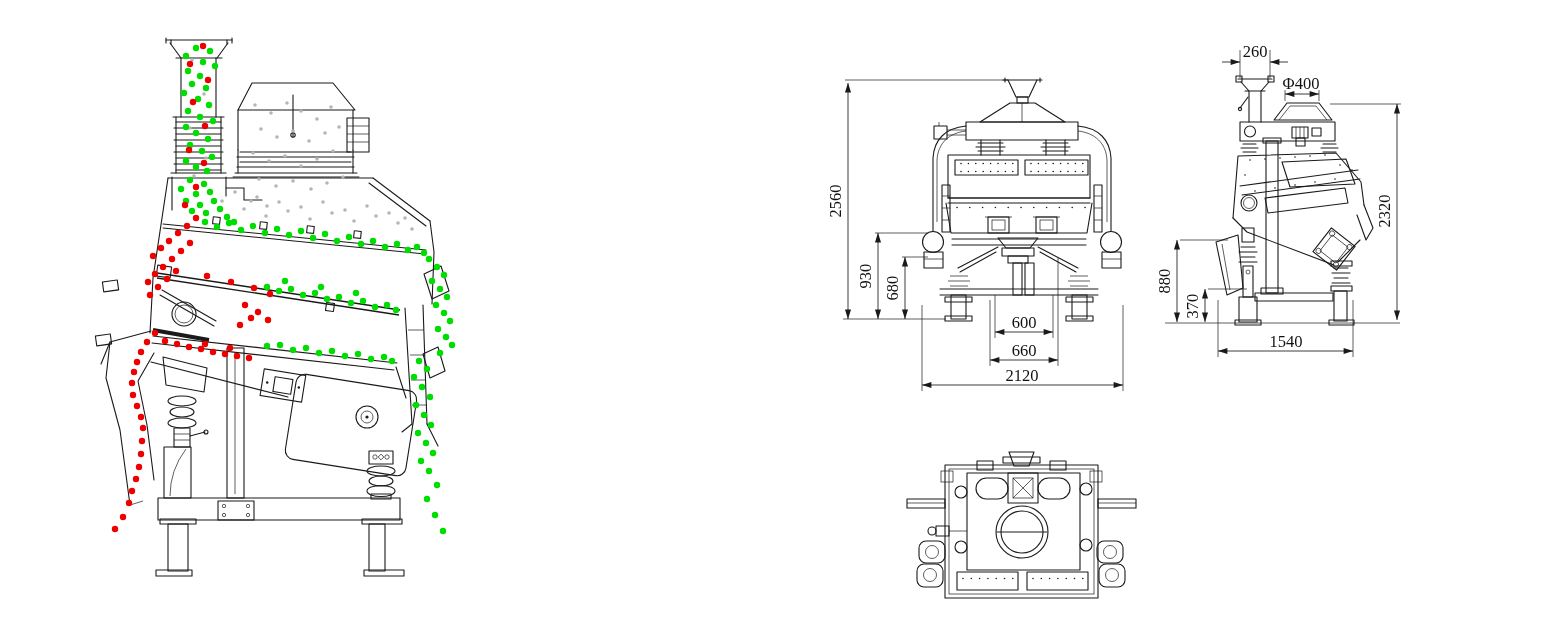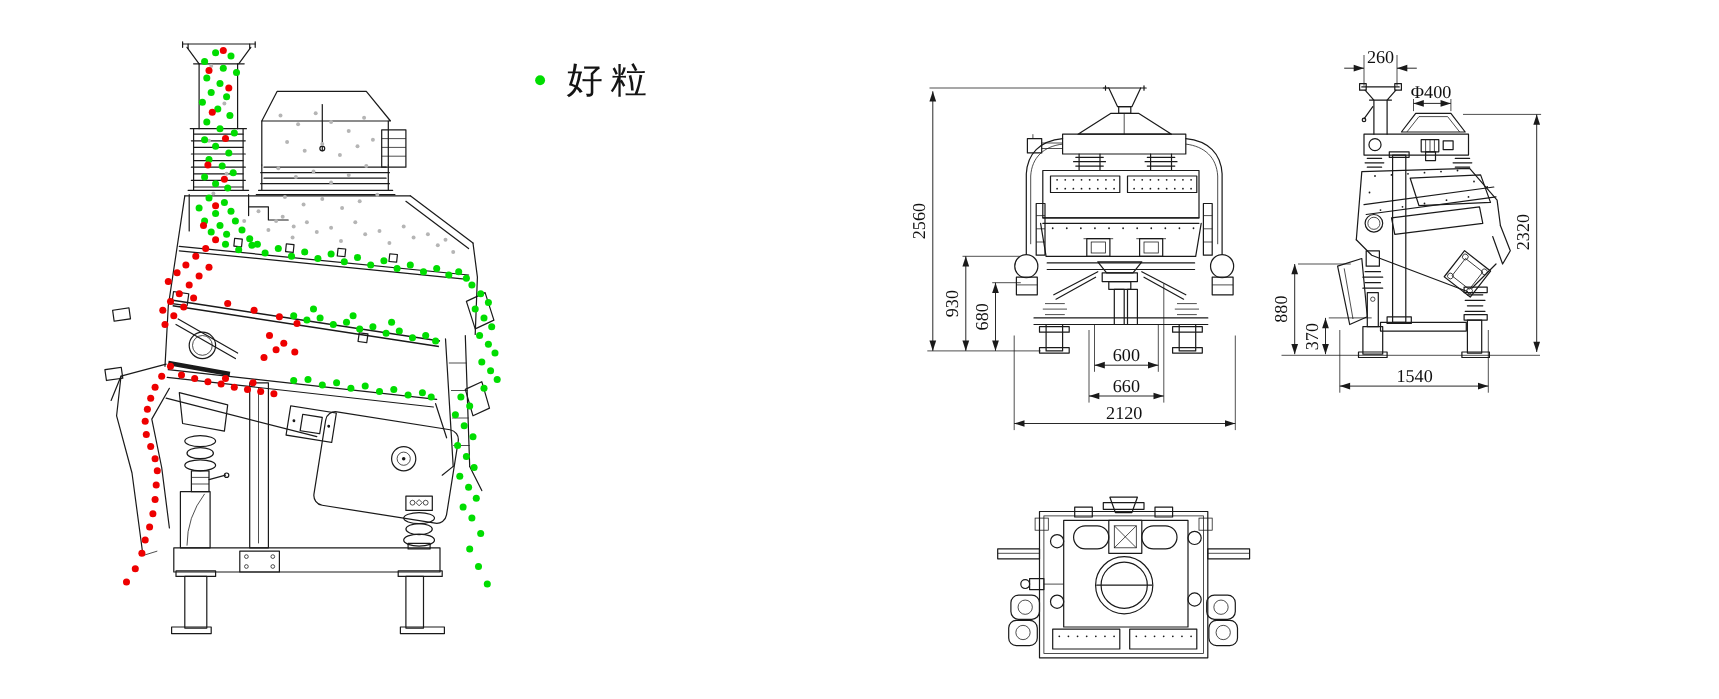--- a/index.html
+++ b/index.html
@@ -642,21 +642,15 @@
         <circle cx="1295" cy="185" r="0.8"></circle>
         <circle cx="1315" cy="182" r="0.8"></circle>
         <circle cx="1335" cy="179" r="0.8"></circle>
         <circle cx="1245" cy="175" r="0.8"></circle>
         <circle cx="1340" cy="165" r="0.8"></circle>
         <circle cx="1352" cy="170" r="0.8"></circle>
       </g>
 </svg>
 
 <div class="legend">
-  <div class="legend-item">
-    <svg width="18" height="18">
-          <circle cx="9" cy="9" r="4.5" fill="#00dd00"></circle>
-        </svg>
-    <span class="legend-label">好粒</span>
-  </div>
 </div>
 
 </div>
 
 </body></html>

